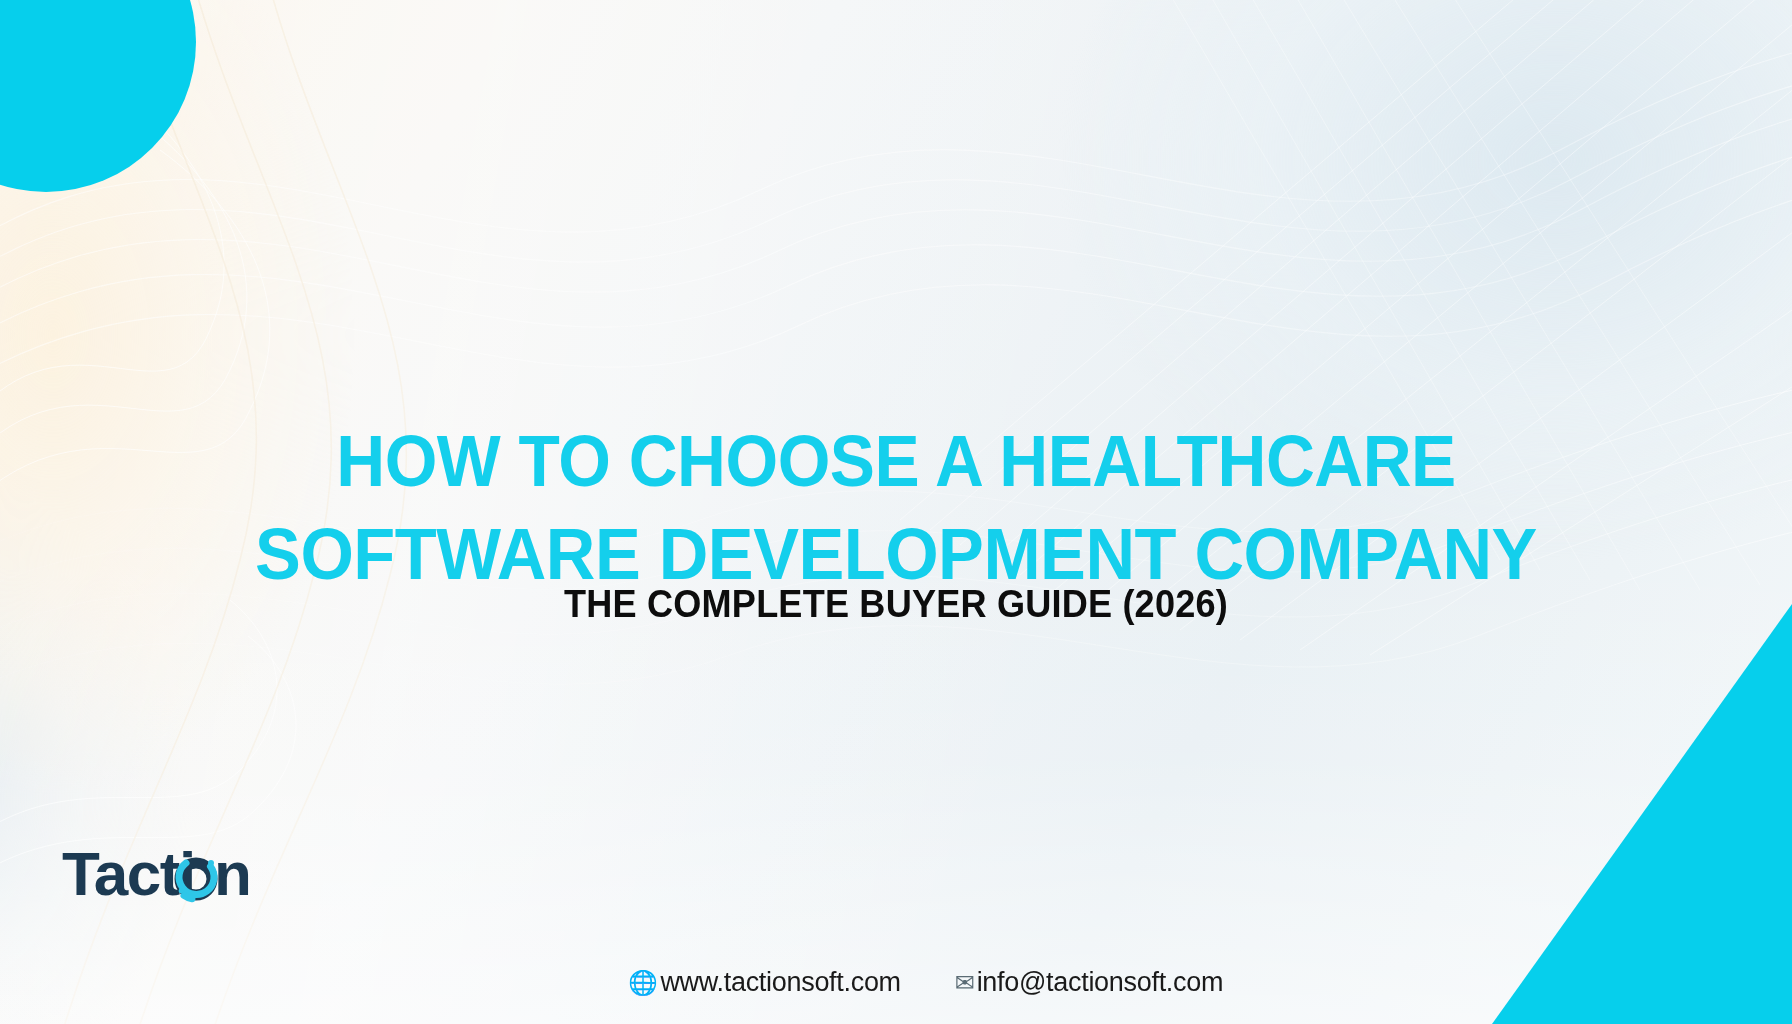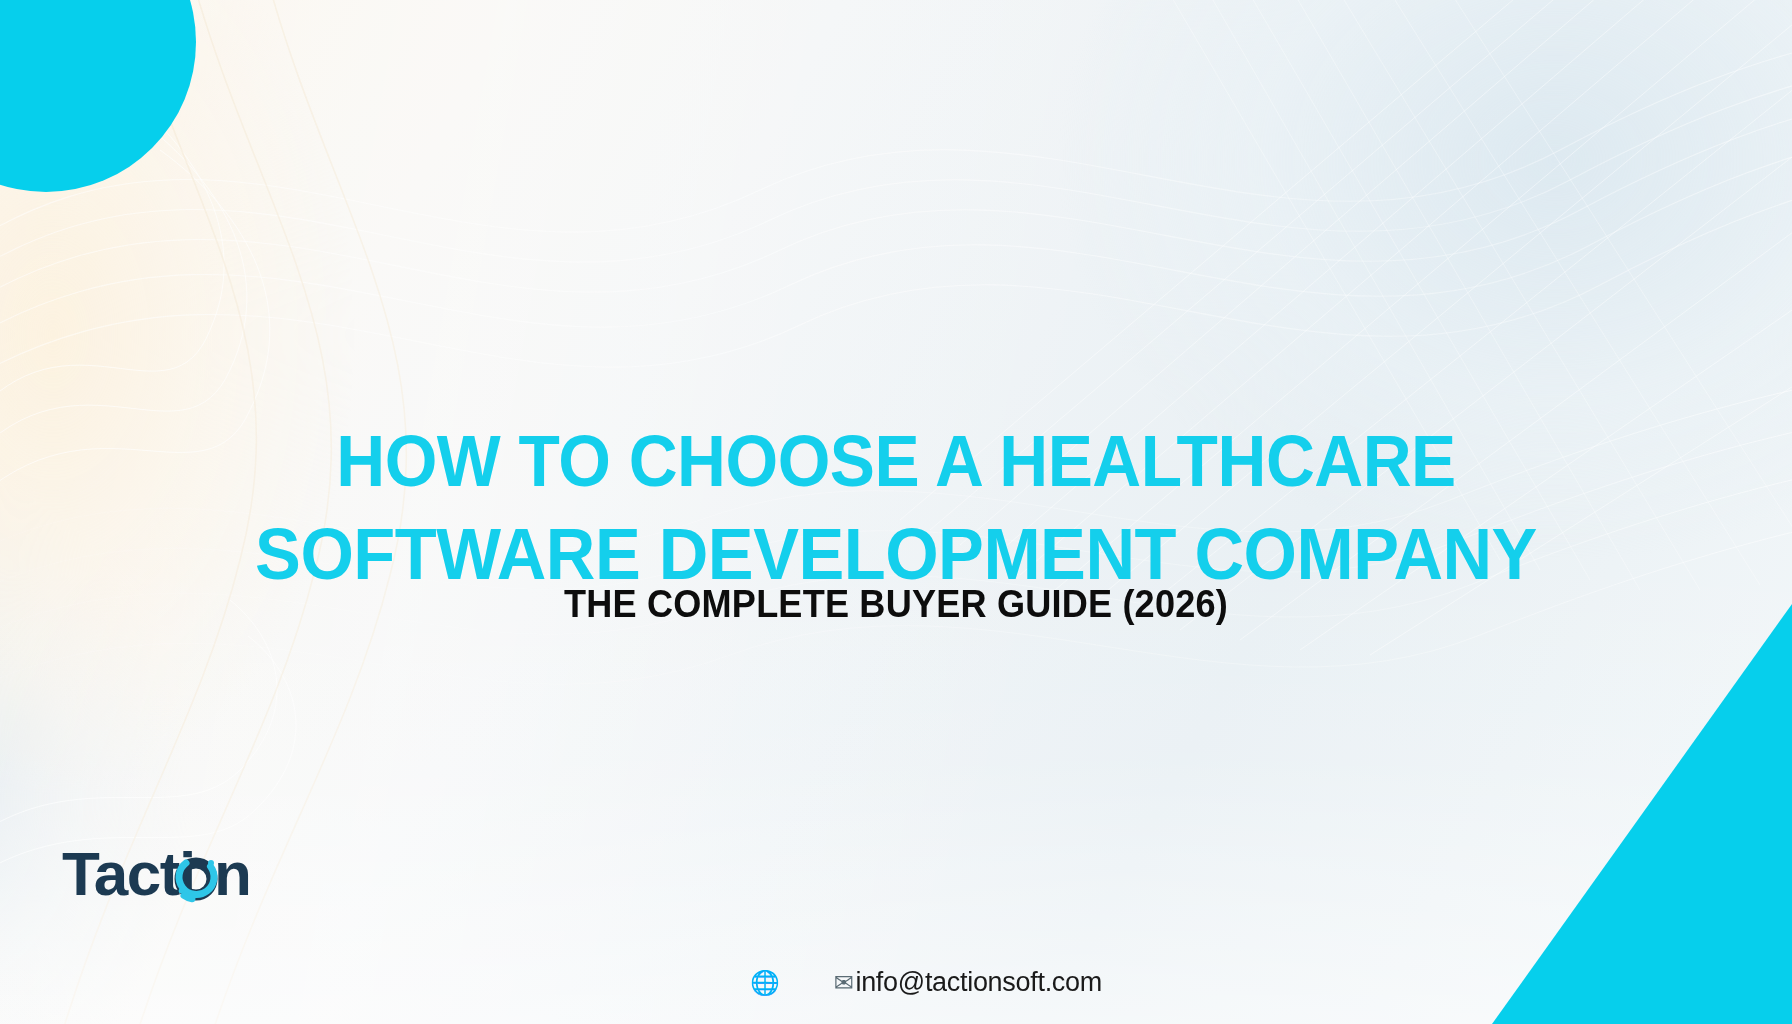--- a/index.html
+++ b/index.html
@@ -303,20 +303,21 @@
           <path d="M122 56.5 a17.5 17.5 0 0 0 8 3.2" fill="none" stroke="#2ec6e8" stroke-width="7" stroke-linecap="round"></path>
           <circle cx="149" cy="24" r="3" fill="#2ec6e8"></circle>
           <circle cx="119" cy="52" r="2.4" fill="#2ec6e8"></circle>
         </g>
       </svg>
     </div>
 
     <div class="footer">
       <div class="contact">
         <span class="contact-icon globe-icon">🌐</span>
+        <span>www.tactionsoft.com</span>
       </div>
       <div class="contact">
         <span class="contact-icon mail-icon">✉</span>
         <span>info@tactionsoft.com</span>
       </div>
     </div>
 
   </div>
 </div>
 

